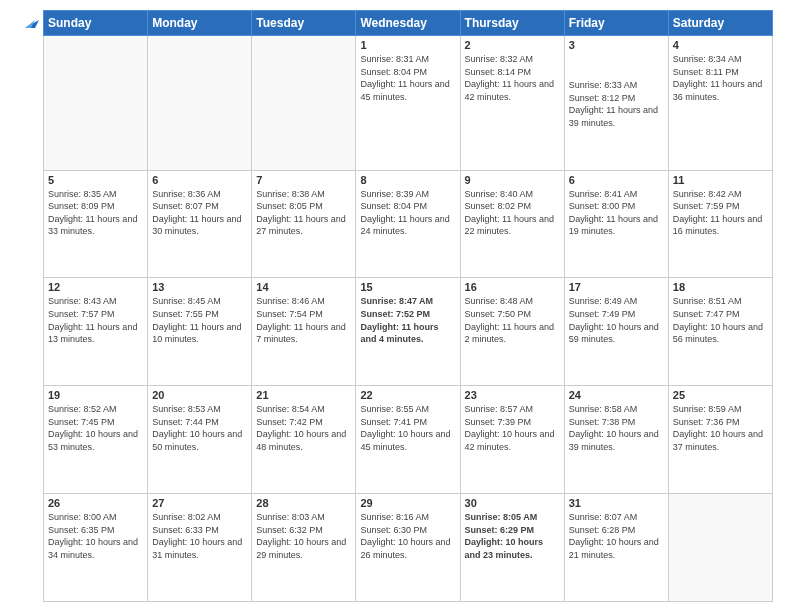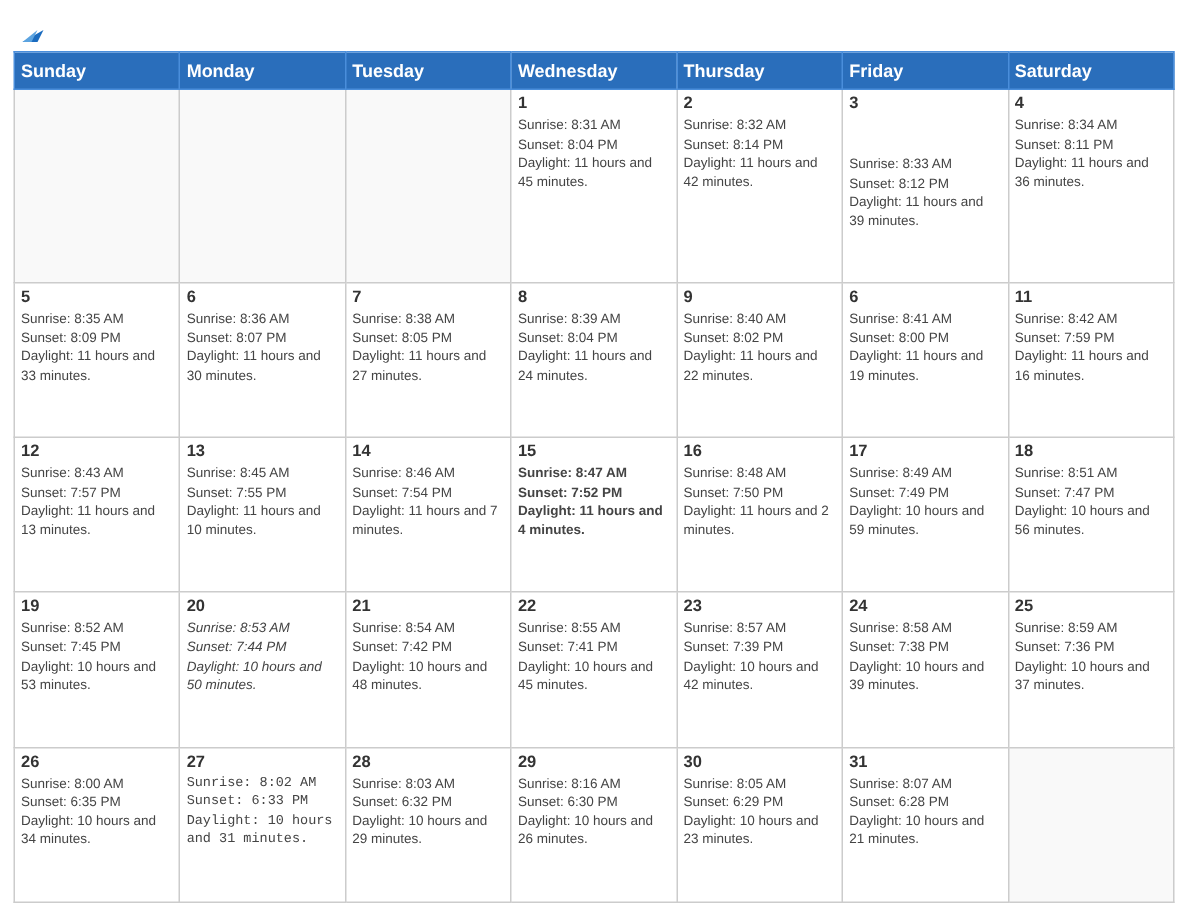--- a/index.html
+++ b/index.html
@@ -6,23 +6,23 @@
     body {
       width: 792px;
       height: 612px;
       background: #fff;
       font-family: Arial, sans-serif;
       overflow: hidden;
     }
     .page {
       width: 792px;
       height: 612px;
-      padding: 10px 9px;
+      padding: 10px 19px;
       display: flex;
-      flex-direction: column;
+      flex-direction: row;
     }
     .header {
       display: flex;
       justify-content: space-between;
       align-items: flex-start;
       margin-bottom: 8px;
     }
     .logo {
       display: flex;
       align-items: center;
@@ -254,21 +254,21 @@
         </tr>
         <tr>
           <td>
             <span class="day-number">19</span>
             <div class="day-info" style="white-space: pre-line;">Sunrise: 8:52 AM
 Sunset: 7:45 PM
 Daylight: 10 hours and 53 minutes.</div>
           </td>
           <td>
             <span class="day-number">20</span>
-            <div class="day-info" style="white-space: pre-line; font-style: italic;">Sunrise: 8:53 AM
+            <div class="day-info" style="white-space: pre-line;">Sunrise: 8:53 AM
 Sunset: 7:44 PM
 Daylight: 10 hours and 50 minutes.</div>
           </td>
           <td>
             <span class="day-number">21</span>
             <div class="day-info" style="white-space: pre-line;">Sunrise: 8:54 AM
 Sunset: 7:42 PM
 Daylight: 10 hours and 48 minutes.</div>
           </td>
           <td>
@@ -298,39 +298,39 @@
         </tr>
         <tr>
           <td>
             <span class="day-number">26</span>
             <div class="day-info" style="white-space: pre-line;">Sunrise: 8:00 AM
 Sunset: 6:35 PM
 Daylight: 10 hours and 34 minutes.</div>
           </td>
           <td>
             <span class="day-number">27</span>
-            <div class="day-info" style="white-space: pre-line; font-family: Liberation Mono, monospace;">Sunrise: 8:02 AM
+            <div class="day-info" style="white-space: pre-line;">Sunrise: 8:02 AM
 Sunset: 6:33 PM
 Daylight: 10 hours and 31 minutes.</div>
           </td>
           <td>
             <span class="day-number">28</span>
             <div class="day-info" style="white-space: pre-line;">Sunrise: 8:03 AM
 Sunset: 6:32 PM
 Daylight: 10 hours and 29 minutes.</div>
           </td>
           <td>
             <span class="day-number">29</span>
             <div class="day-info" style="white-space: pre-line;">Sunrise: 8:16 AM
 Sunset: 6:30 PM
 Daylight: 10 hours and 26 minutes.</div>
           </td>
           <td>
             <span class="day-number">30</span>
-            <div class="day-info" style="white-space: pre-line;">Sunrise: 8:05 AM
+            <div class="day-info" style="white-space: pre-line; font-weight: bold;">Sunrise: 8:05 AM
 Sunset: 6:29 PM
 Daylight: 10 hours and 23 minutes.</div>
           </td>
           <td>
             <span class="day-number">31</span>
             <div class="day-info" style="white-space: pre-line;">Sunrise: 8:07 AM
 Sunset: 6:28 PM
 Daylight: 10 hours and 21 minutes.</div>
           </td>
           <td class="empty"></td>

